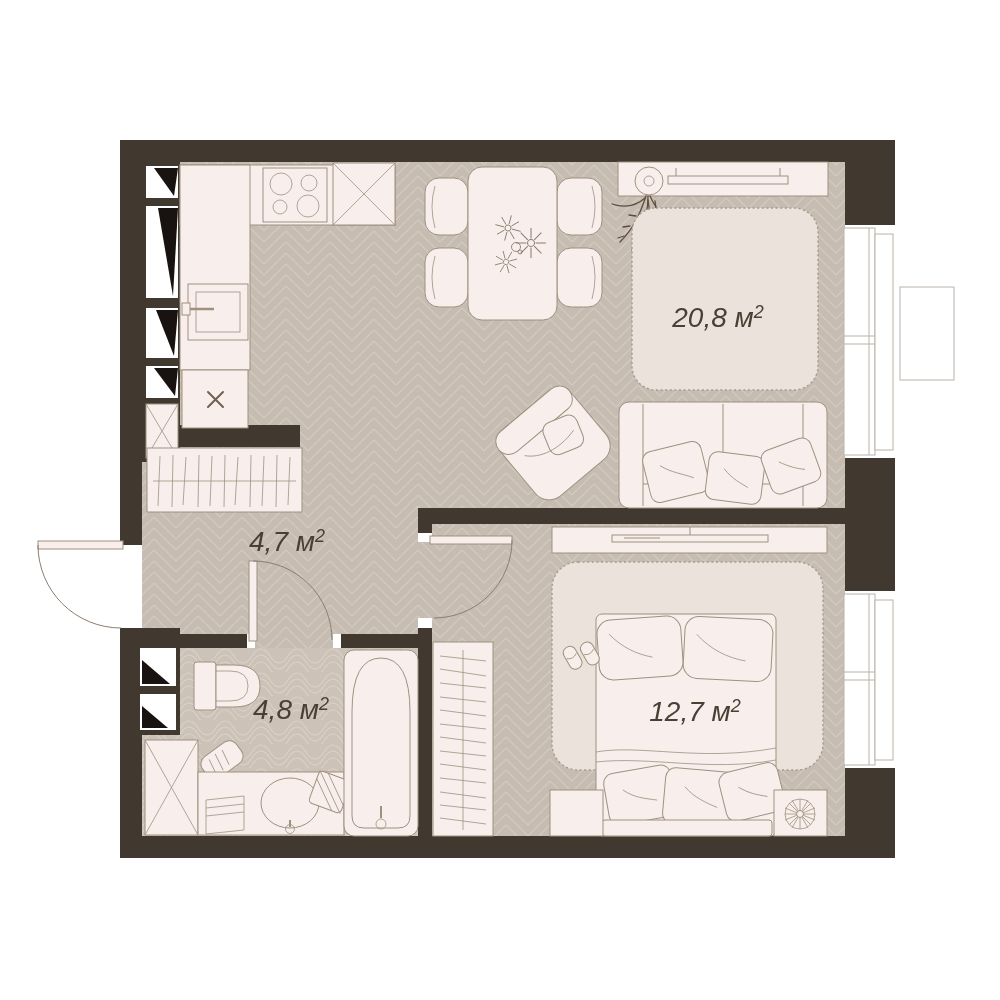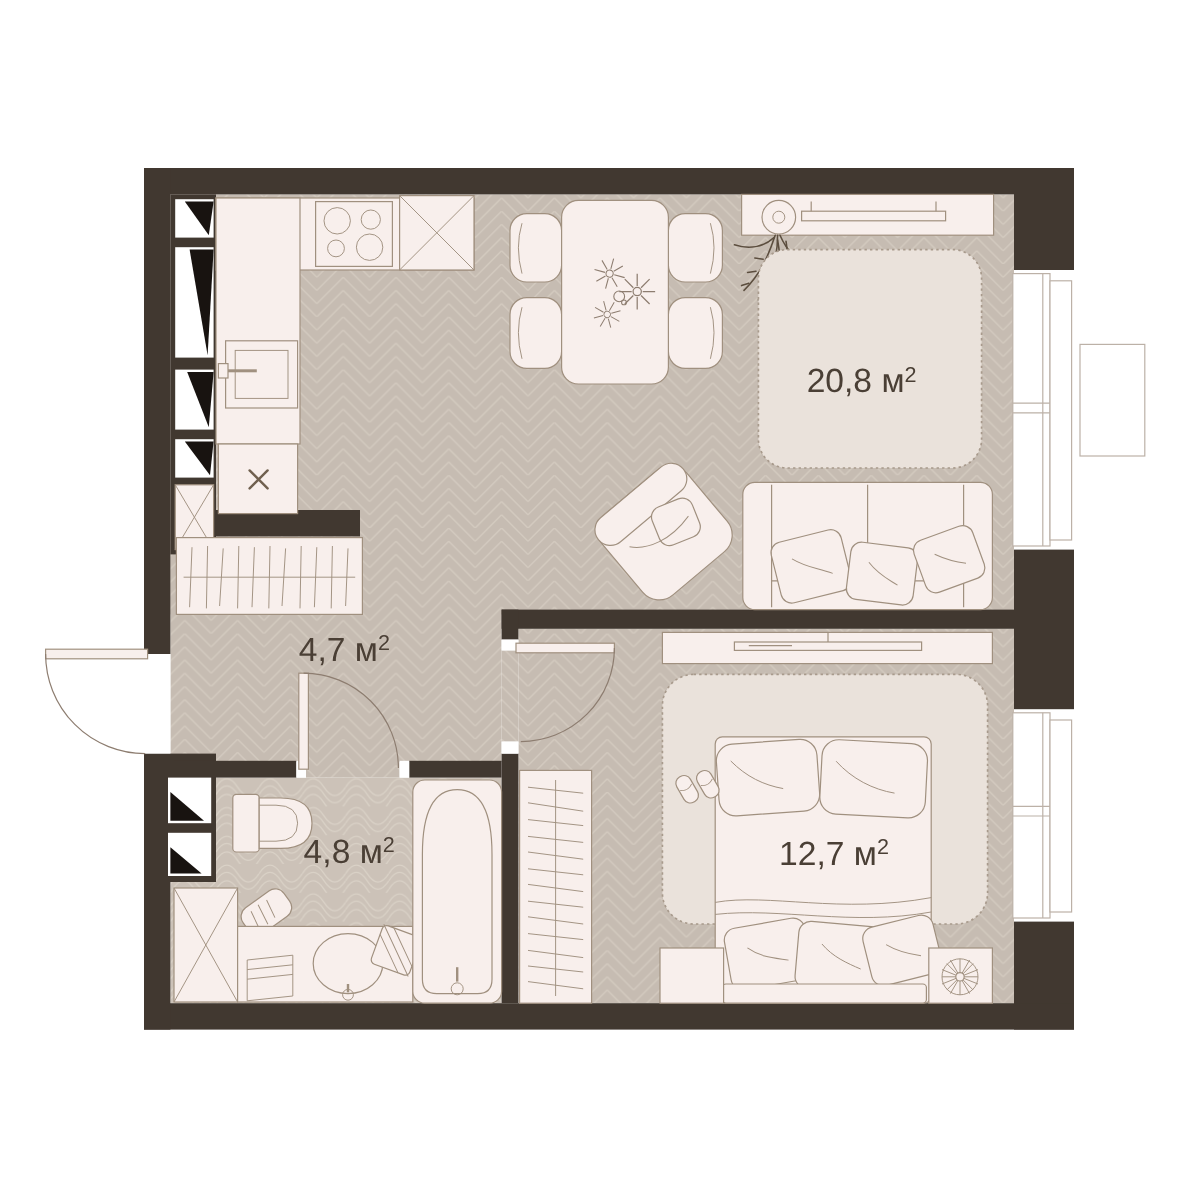--- a/index.html
+++ b/index.html
@@ -1,16 +1,16 @@
 <!DOCTYPE html>
 <html style="--wall: #413830; --floor: #c6bcb2; --floor-line: #d3cabf; --bath-floor: #ccc2b8; --bath-line: #dad2c7; --furniture: #f8efec; --furniture-stroke: #a0907f; --rug: #eae2db; --rug-stroke: #a89a8c; --window-stroke: #bcb1a7; --text: #4a3f35; --plant: #5c4e3f; --wedge: #181310; --white: #ffffff;"><head>
 <meta charset="utf-8">
 <style>
   html,body{margin:0;padding:0;background:#ffffff;}
-  .stage{width:1000px;height:948px;position:relative;background:#fff;}
+  .stage{width:1000px;height:948px;position:relative;background:#fff;font-style:italic;}
   .wall{fill:var(--wall);}
   .furn{fill:var(--furniture);stroke:var(--furniture-stroke);stroke-width:1;}
   .furn-line{fill:none;stroke:var(--furniture-stroke);stroke-width:1;}
   .thin{stroke-width:.8;}
   .rug{fill:var(--rug);stroke:var(--rug-stroke);stroke-width:1.4;stroke-dasharray:2 2.6;}
   .white{fill:var(--white);}
   .win{fill:var(--white);stroke:var(--window-stroke);stroke-width:1;}
   .win-line{fill:none;stroke:var(--window-stroke);stroke-width:1;}
   .arc{fill:none;stroke:#8d7d70;stroke-width:1;}
   .wedge{fill:var(--wedge);}

